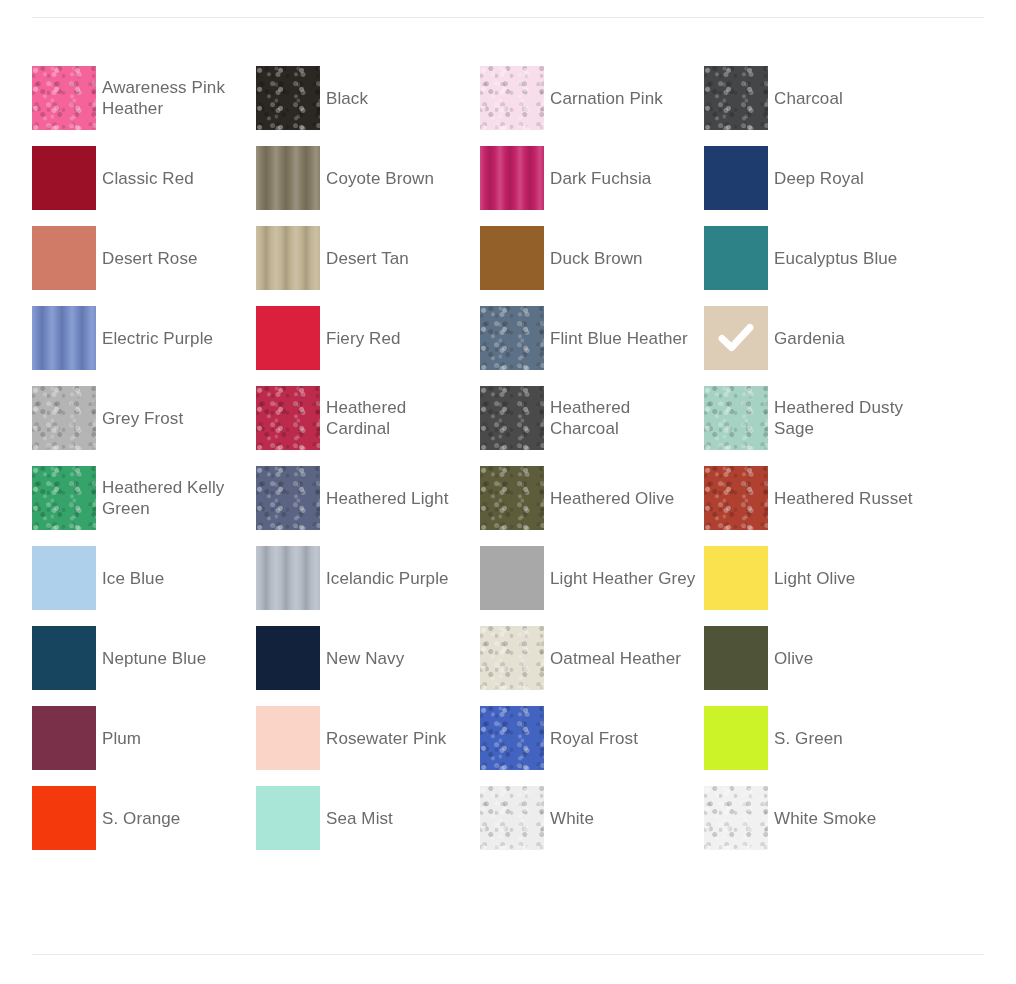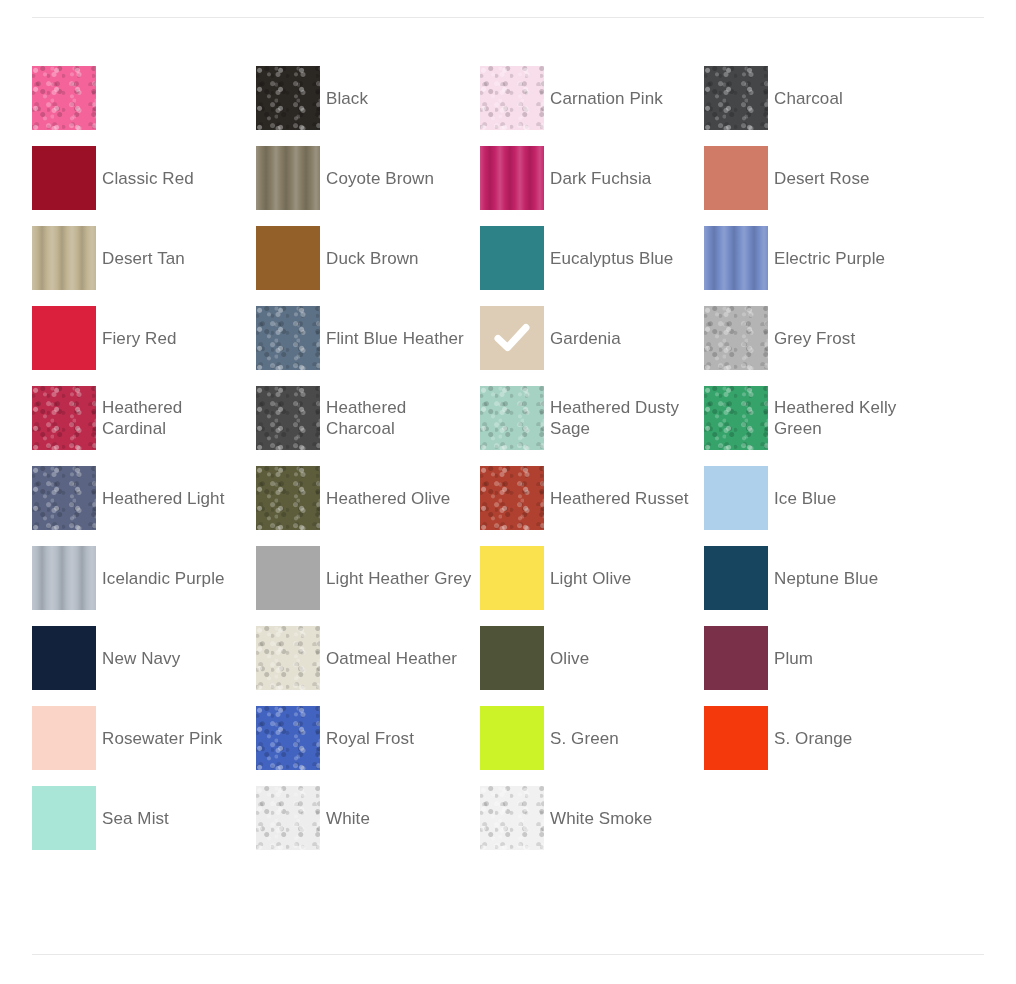--- a/index.html
+++ b/index.html
@@ -117,20 +117,21 @@
 </head>
 <body>
 
 <div id="color-picker-panel">
 
   <div class="panel-divider top"></div>
 
   <div id="swatch-grid">
       <div class="swatch-item">
         <div class="swatch-chip heather" style="background-color: rgb(244, 100, 155);"></div>
+        <span class="swatch-label">Awareness Pink Heather</span>
       </div>
       <div class="swatch-item">
         <div class="swatch-chip heather" style="background-color: rgb(43, 39, 35);"></div>
         <span class="swatch-label">Black</span>
       </div>
       <div class="swatch-item">
         <div class="swatch-chip heather" style="background-color: rgb(248, 221, 235);"></div>
         <span class="swatch-label">Carnation Pink</span>
       </div>
       <div class="swatch-item">
@@ -141,20 +142,24 @@
         <div class="swatch-chip" style="background-color: rgb(156, 16, 39);"></div>
         <span class="swatch-label">Classic Red</span>
       </div>
       <div class="swatch-item">
         <div class="swatch-chip streak" style="background-color: rgb(132, 122, 99);"></div>
         <span class="swatch-label">Coyote Brown</span>
       </div>
       <div class="swatch-item">
         <div class="swatch-chip streak" style="background-color: rgb(195, 31, 102);"></div>
         <span class="swatch-label">Dark Fuchsia</span>
+      </div>
+      <div class="swatch-item">
+        <div class="swatch-chip" style="background-color: rgb(31, 60, 110);"></div>
+        <span class="swatch-label">Deep Royal</span>
       </div>
       <div class="swatch-item">
         <div class="swatch-chip" style="background-color: rgb(207, 123, 103);"></div>
         <span class="swatch-label">Desert Rose</span>
       </div>
       <div class="swatch-item">
         <div class="swatch-chip streak" style="background-color: rgb(192, 179, 145);"></div>
         <span class="swatch-label">Desert Tan</span>
       </div>
       <div class="swatch-item">

